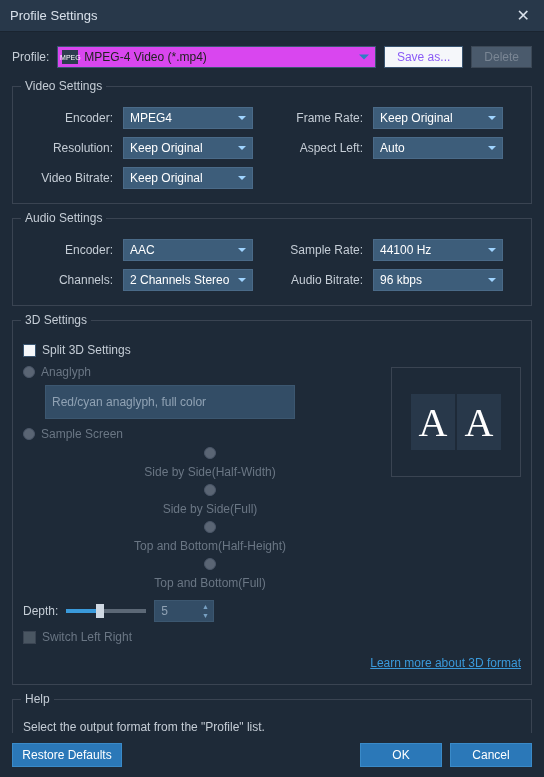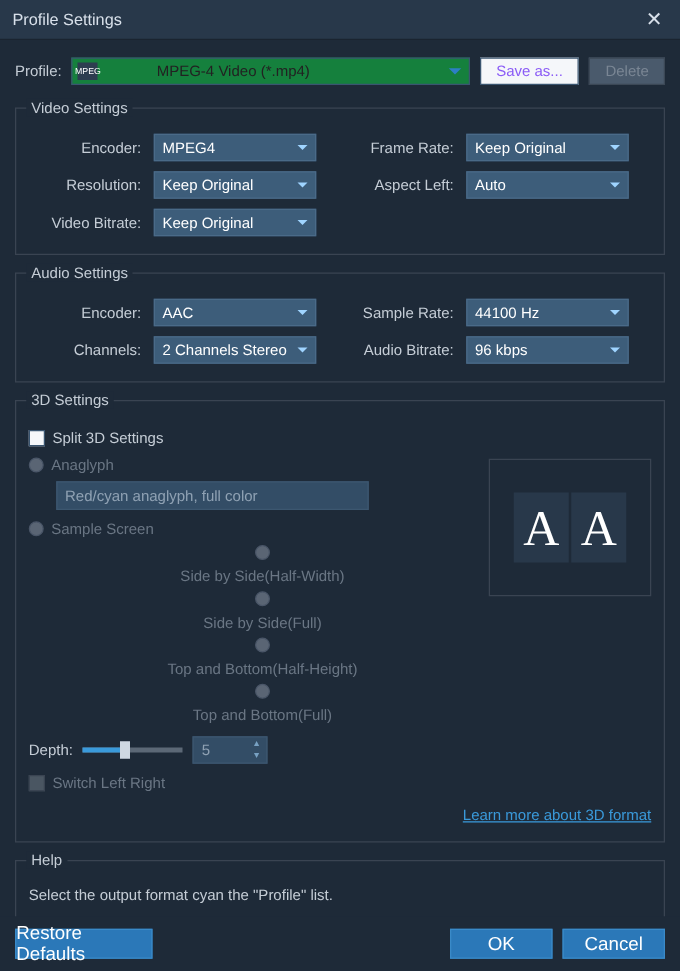--- a/index.html
+++ b/index.html
@@ -25,28 +25,27 @@
 .close-x { font-size: 16px; color: #d8e0ea; cursor: pointer; padding: 2px 4px; }
 .profile-row {
   display: flex;
   align-items: center;
   padding: 14px 12px 18px 12px;
   gap: 8px;
 }
 .profile-combo {
   flex: 1;
   height: 22px;
-  background: #15803d;
+  background: #d946ef;
   border: 1px solid #3a5570;
   display: flex;
   align-items: center;
   padding: 0 4px;
   color: #222;
   position: relative;
-  gap: 41px;
 }
 .profile-combo .icon-box {
   width: 16px; height: 14px;
   background: #2d3d50;
   color: #fff;
   font-size: 7px;
   display: flex; align-items: center; justify-content: center;
   margin-right: 6px;
 }
 .chevron {
@@ -145,21 +144,21 @@
   background: #28384a;
   color: #fff;
   font-family: Georgia, serif;
   font-size: 40px;
   display: flex;
   align-items: center;
   justify-content: center;
 }
 .sub-radio { margin-left: 22px; display: flex; align-items: center; gap: 6px; margin-top: 5px; flex-direction: column; }
 .combo-dis {
-  height: 23px;
+  height: 34px;
   background: #3d5d7a;
   opacity: 0.7;
   border: 1px solid #4a6a88;
   color: #bfd4e8;
   display: flex;
   align-items: center;
   padding: 0 18px 0 6px;
   position: relative;
   margin-left: 22px;
   width: 250px;
@@ -208,21 +207,21 @@
 .btn-blue {
   height: 24px;
   width: 82px;
   background: #2b78b8;
   color: #fff;
   border: 1px solid #3a8ac8;
   display: flex;
   align-items: center;
   justify-content: center;
   cursor: pointer;
-  font-size: 15px;
+  font-size: 12px;
 }
 .btn-blue.wide { width: 110px; }
 </style>
 </head>
 <body>
 
 <div class="titlebar">
   <span class="title">Profile Settings</span>
   <span class="close-x">✕</span>
 </div>
@@ -374,21 +373,21 @@
       </div>
     </div>
   </div>
   <div class="link-row">
     <span class="link">Learn more about 3D format</span>
   </div>
 </div>
 
 <div class="help-box">
   <span class="legend">Help</span>
-  <div>Select the output format cyan the "Profile" list.</div>
+  <div>Select the output format from the "Profile" list.</div>
 </div>
 
 <div class="footer">
   <div class="btn-blue wide">
       <span>Restore Defaults</span>
     </div>
   <div class="spacer"></div>
   <div class="btn-blue">
       <span>OK</span>
     </div>

